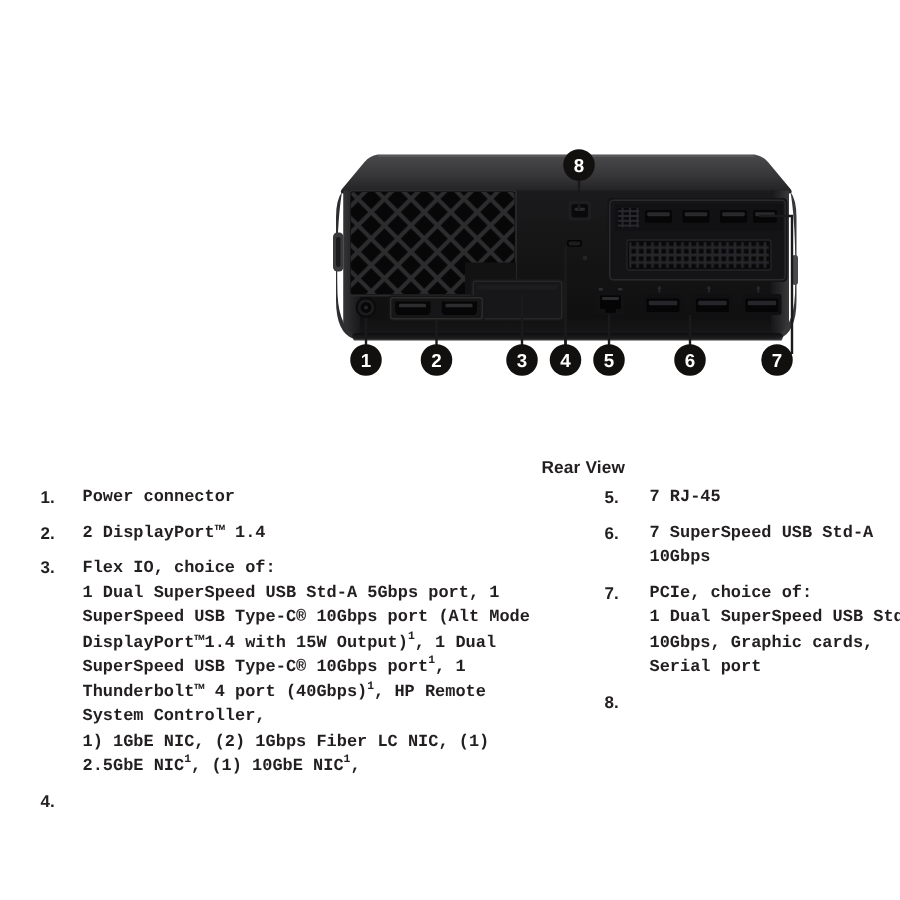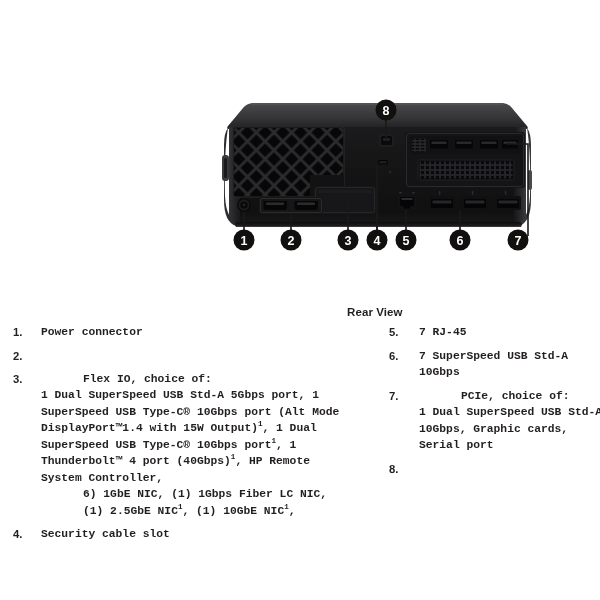--- a/index.html
+++ b/index.html
@@ -21,21 +21,21 @@
   #figure {
     position: absolute;
     left: 0; top: 0;
     width: 600px; height: 290px;
   }
   #figure svg { display: block; }
 
   
   #legend {
     position: absolute;
-    left: 3px;
+    left: 17px;
     top: 296px;
     width: 580px;
     height: 260px;
   }
 
   .rear-view-title {
     position: absolute;
     left: 344px;
     top: 10px;
     font-size: 11.5px;
@@ -69,21 +69,20 @@
   .item-body {
     flex: 1 1 auto;
     font-size: 11.3px;
     font-weight: bold;
     line-height: 16.5px;
     color: #231f20;
     font-family: Liberation Mono, monospace;
   }
   .item-body .sub {
     display: block;
-    margin-left: 42px;
   }
 
   sup {
     font-size: 7.6px;
     line-height: 0;
     vertical-align: super;
     font-weight: bold;
   }
 </style>
 </head>
@@ -345,34 +344,34 @@
 
   <div class="col col-left">
 
     <div class="item">
       <div class="item-num">1.</div>
       <div class="item-body">Power connector</div>
     </div>
 
     <div class="item">
       <div class="item-num">2.</div>
+      <div class="item-body">2 DisplayPort™ 1.4</div>
     </div>
 
     <div class="item">
       <div class="item-num">3.</div>
       <div class="item-body">
         <span class="sub"> Flex IO, choice of:</span>
         <span>1 Dual SuperSpeed USB Std-A 5Gbps port, 1 SuperSpeed USB Type-C® 10Gbps port (Alt Mode DisplayPort™1.4 with 15W Output)</span><sup>1</sup><span>, 1 Dual SuperSpeed USB Type-C® 10Gbps port</span><sup>1</sup><span>, 1 Thunderbolt™ 4 port (40Gbps)</span><sup>1</sup><span>, HP Remote System Controller,</span>
-        <span class="sub"><span>6) 1GbE NIC, (1) 1Gbps Fiber LC NIC, (1) 2.5GbE NIC</span><sup>1</sup><span>, (1) 10GbE NIC</span><sup>1</sup><span>,</span></span>
+        <span class="sub"><span>1) 1GbE NIC, (2) 1Gbps Fiber LC NIC, (1) 2.5GbE NIC</span><sup>1</sup><span>, (1) 10GbE NIC</span><sup>1</sup><span>,</span></span>
       </div>
     </div>
 
     <div class="item">
       <div class="item-num">4.</div>
-      <div class="item-body">Security cable slot</div>
     </div>
   </div>
 
   <div class="col col-right">
 
     <div class="item">
       <div class="item-num">5.</div>
       <div class="item-body">7 RJ-45</div>
     </div>
 

